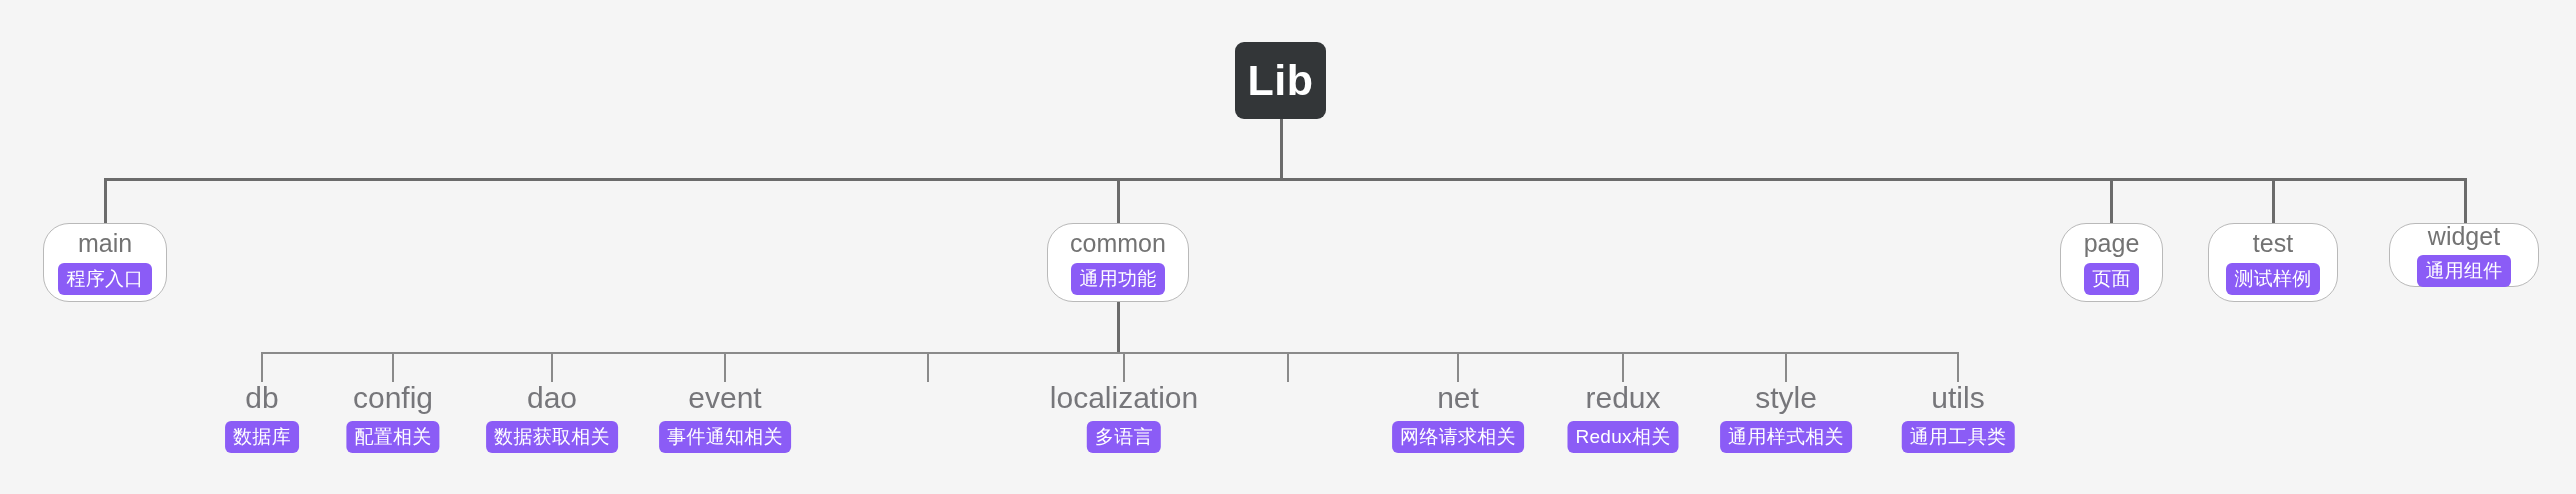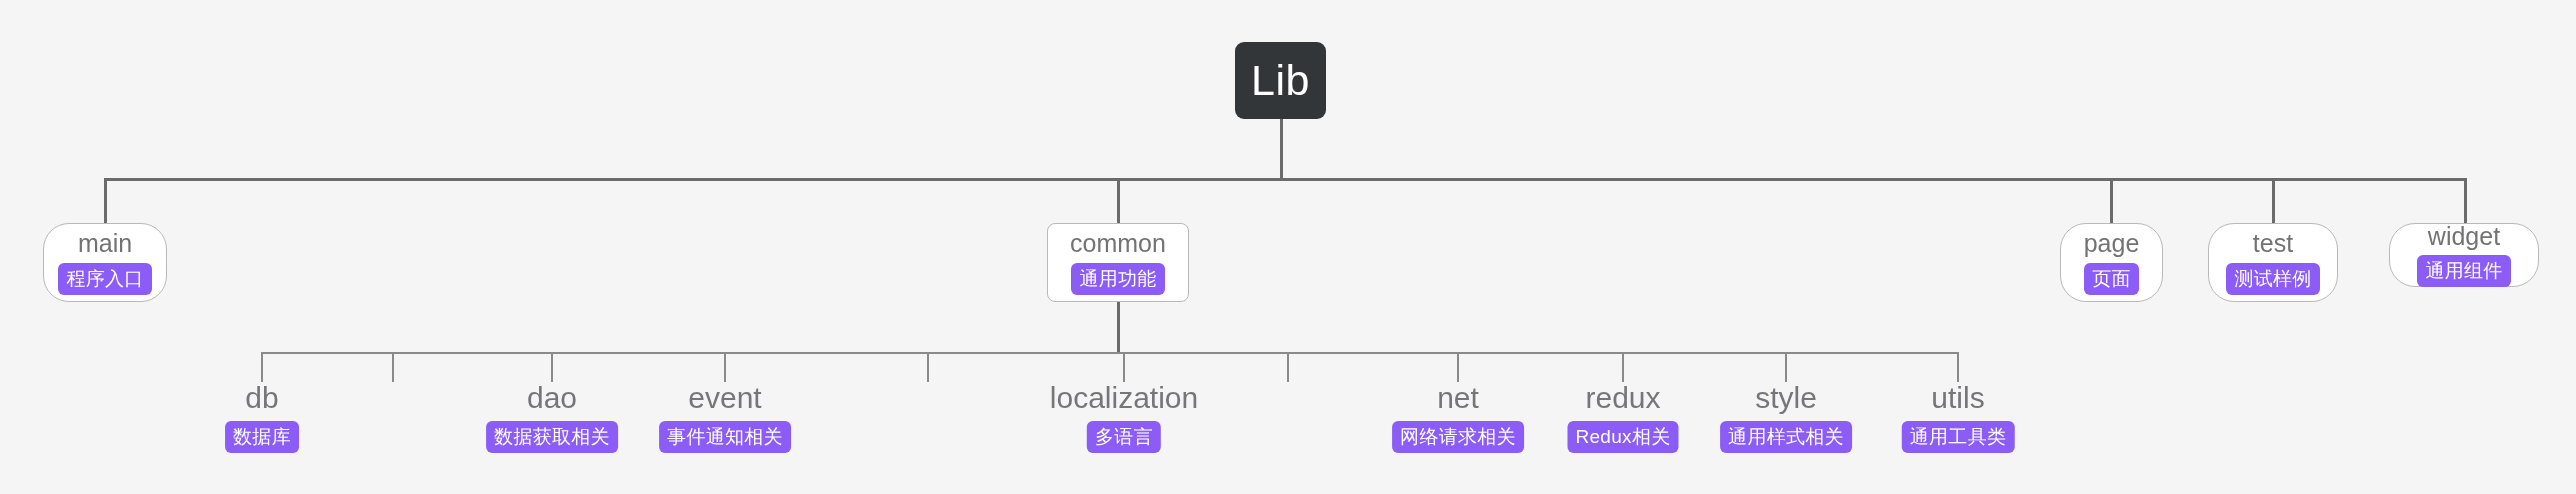--- a/index.html
+++ b/index.html
@@ -37,21 +37,21 @@
     display: flex;
     align-items: center;
     justify-content: center;
     box-sizing: border-box;
   }
   .root-label {
     color: #ffffff;
     font-size: 43px;
     line-height: 1;
     letter-spacing: 0.5px;
-    font-weight: 400;
+    font-weight: 700;
   }
 
   
   .node2 {
     position: absolute;
     background: #ffffff;
     border: 1.5px solid #b9b9b9;
     border-radius: 26px;
     box-sizing: border-box;
     display: flex;
@@ -113,21 +113,21 @@
   <div class="line v2" style="left:1117px; top:178px; width:3px; height:45px;"></div>
   <div class="line v2" style="left:2110px; top:178px; width:3px; height:45px;"></div>
   <div class="line v2" style="left:2272px; top:178px; width:3px; height:45px;"></div>
   <div class="line v2" style="left:2464px; top:178px; width:3px; height:45px;"></div>
 
   <div class="node2" style="left:43px; top:223px; width:124px; height:79px;">
     <span class="title">main</span>
     <span class="badge">程序入口</span>
   </div>
 
-  <div class="node2" style="left:1047px; top:223px; width:142px; height:79px;border-radius:8px;">
+  <div class="node2" style="left:1047px; top:223px; width:142px; height:79px;">
     <span class="title">common</span>
     <span class="badge">通用功能</span>
   </div>
 
   <div class="node2" style="left:2060px; top:223px; width:103px; height:79px;">
     <span class="title">page</span>
     <span class="badge">页面</span>
   </div>
 
   <div class="node2" style="left:2208px; top:223px; width:130px; height:79px;">
@@ -154,20 +154,24 @@
   <div class="line v3" style="left:1457px; top:352px; width:2px; height:30px;"></div>
   <div class="line v3" style="left:1622px; top:352px; width:2px; height:30px;"></div>
   <div class="line v3" style="left:1785px; top:352px; width:2px; height:30px;"></div>
   <div class="line v3" style="left:1957px; top:352px; width:2px; height:30px;"></div>
 
   <div class="leaf" style="left:262px; top:382px;">
     <span class="title">db</span>
     <span class="badge">数据库</span>
   </div>
 
+  <div class="leaf" style="left:393px; top:382px;">
+    <span class="title">config</span>
+    <span class="badge">配置相关</span>
+  </div>
 
   <div class="leaf" style="left:552px; top:382px;">
     <span class="title">dao</span>
     <span class="badge">数据获取相关</span>
   </div>
 
   <div class="leaf" style="left:725px; top:382px;">
     <span class="title">event</span>
     <span class="badge">事件通知相关</span>
   </div>

